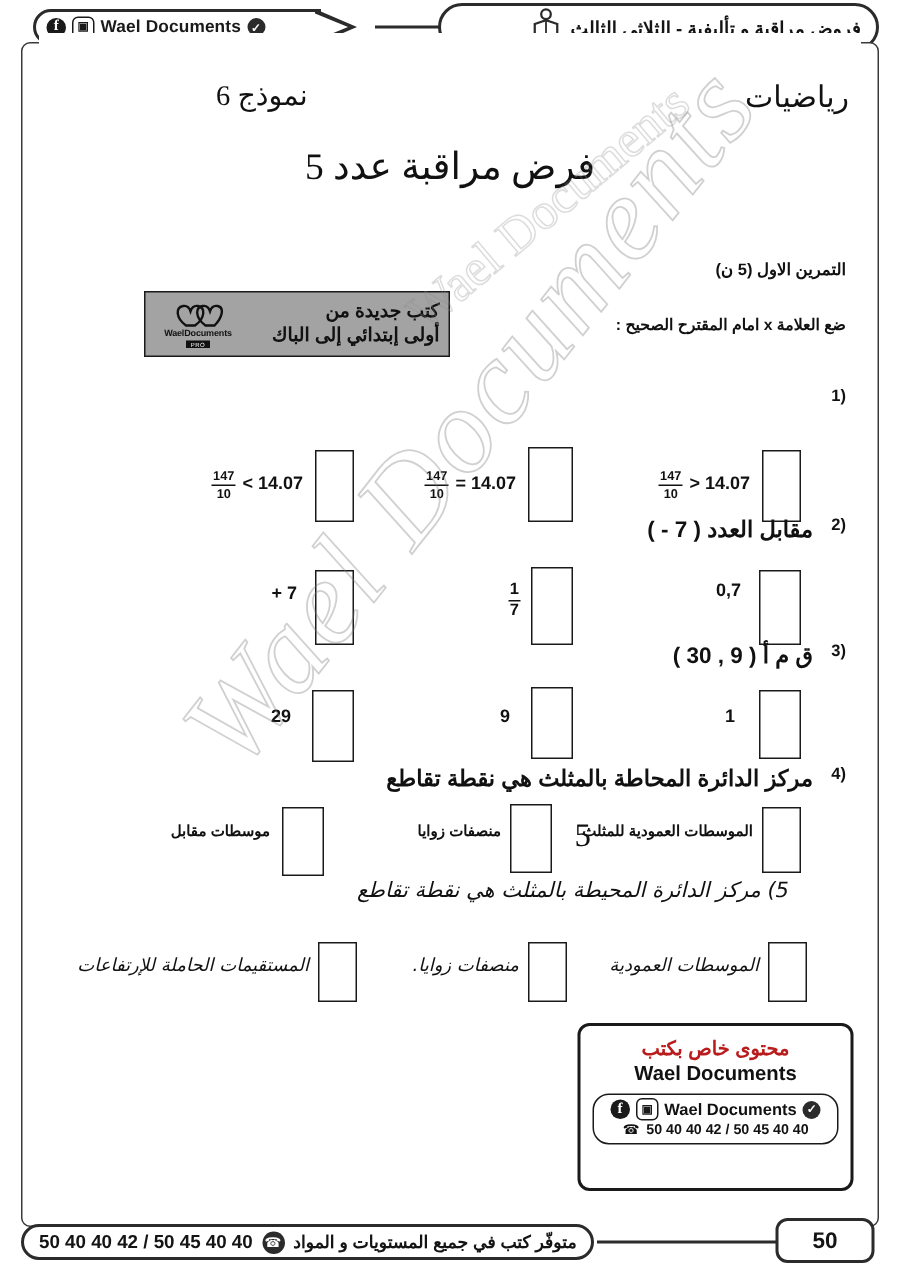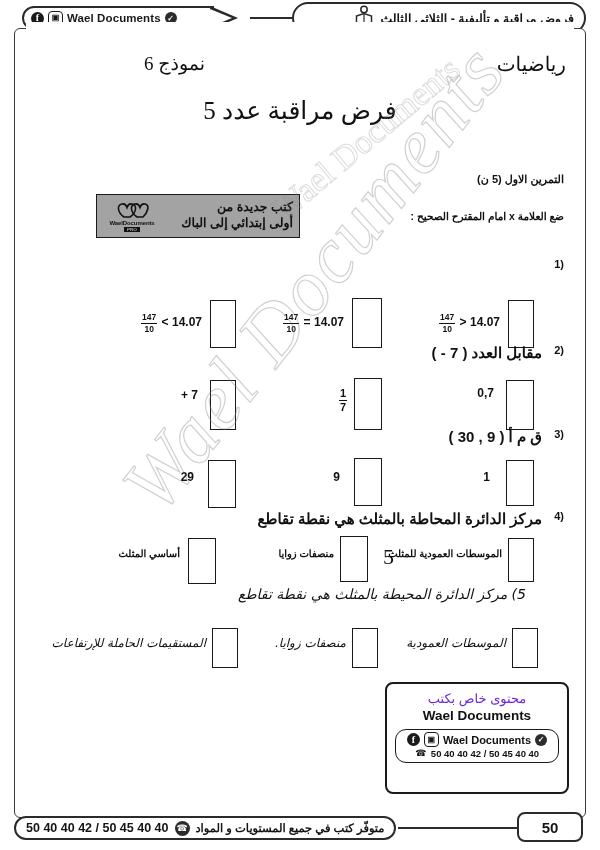--- a/index.html
+++ b/index.html
@@ -332,22 +332,22 @@
     border: 2px solid #1a1a1a;
     border-radius: 8px;
     box-sizing: border-box;
     background: #fff;
     text-align: center;
     padding-top: 7px;
     direction: rtl;
   }
   .info-l1 {
     font-size: 13px;
-    font-weight: normal;
-    color: #6d28d9;
+    font-weight: bold;
+    color: #b91c1c;
     letter-spacing: .4px;
   }
   .info-l2 {
     font-size: 13.5px;
     font-weight: bold;
     color: #111;
     direction: ltr;
     margin-top: 2px;
   }
   .info-l3 {
@@ -608,21 +608,21 @@
   <div class="q-num" style="right:22px; top:482px;">4)</div>
   <div class="q-label" style="right:44px; top:482px;">مركز الدائرة المحاطة بالمثلث هي نقطة تقاطع</div>
 
   <div class="opt-box" style="right:52px; top:510px; width:26px; height:44px;"></div>
   <div class="opt-text ar" style="right:84px; top:520px;">الموسطات العمودية للمثلث</div>
 
   <div class="opt-box" style="right:218px; top:508px; width:28px; height:46px;"></div>
   <div class="opt-text ar" style="right:252px; top:520px;">منصفات زوايا</div>
 
   <div class="opt-box" style="right:370px; top:510px; width:28px; height:46px;"></div>
-  <div class="opt-text ar" style="right:406px; top:520px;">أساسي المثلث</div>
+  <div class="opt-text ar" style="right:406px; top:520px;">موسطات مقابل</div>
 
   <div class="hand-big" style="right:192px; top:516px;">5</div>
 
   <div class="hand hand-line" style="right:60px; top:558px;">5) مركز الدائرة المحيطة بالمثلث هي نقطة تقاطع</div>
 
   <div class="opt-box" style="right:48px; top:600px; width:26px; height:40px;"></div>
   <div class="hand hand-opt" style="right:80px; top:608px;">الموسطات العمودية</div>
 
   <div class="opt-box" style="right:208px; top:600px; width:26px; height:40px;"></div>
   <div class="hand hand-opt" style="right:240px; top:608px;">منصفات زوايا.</div>

